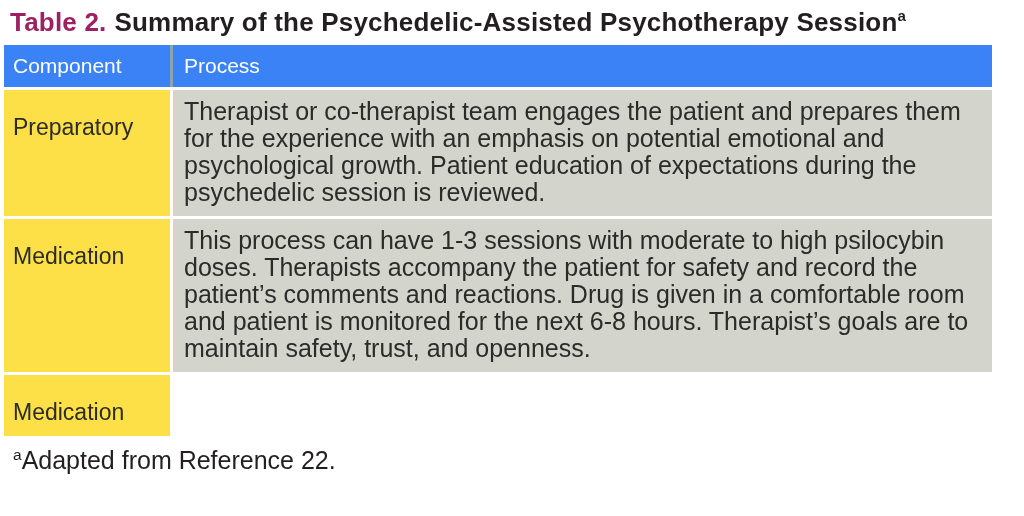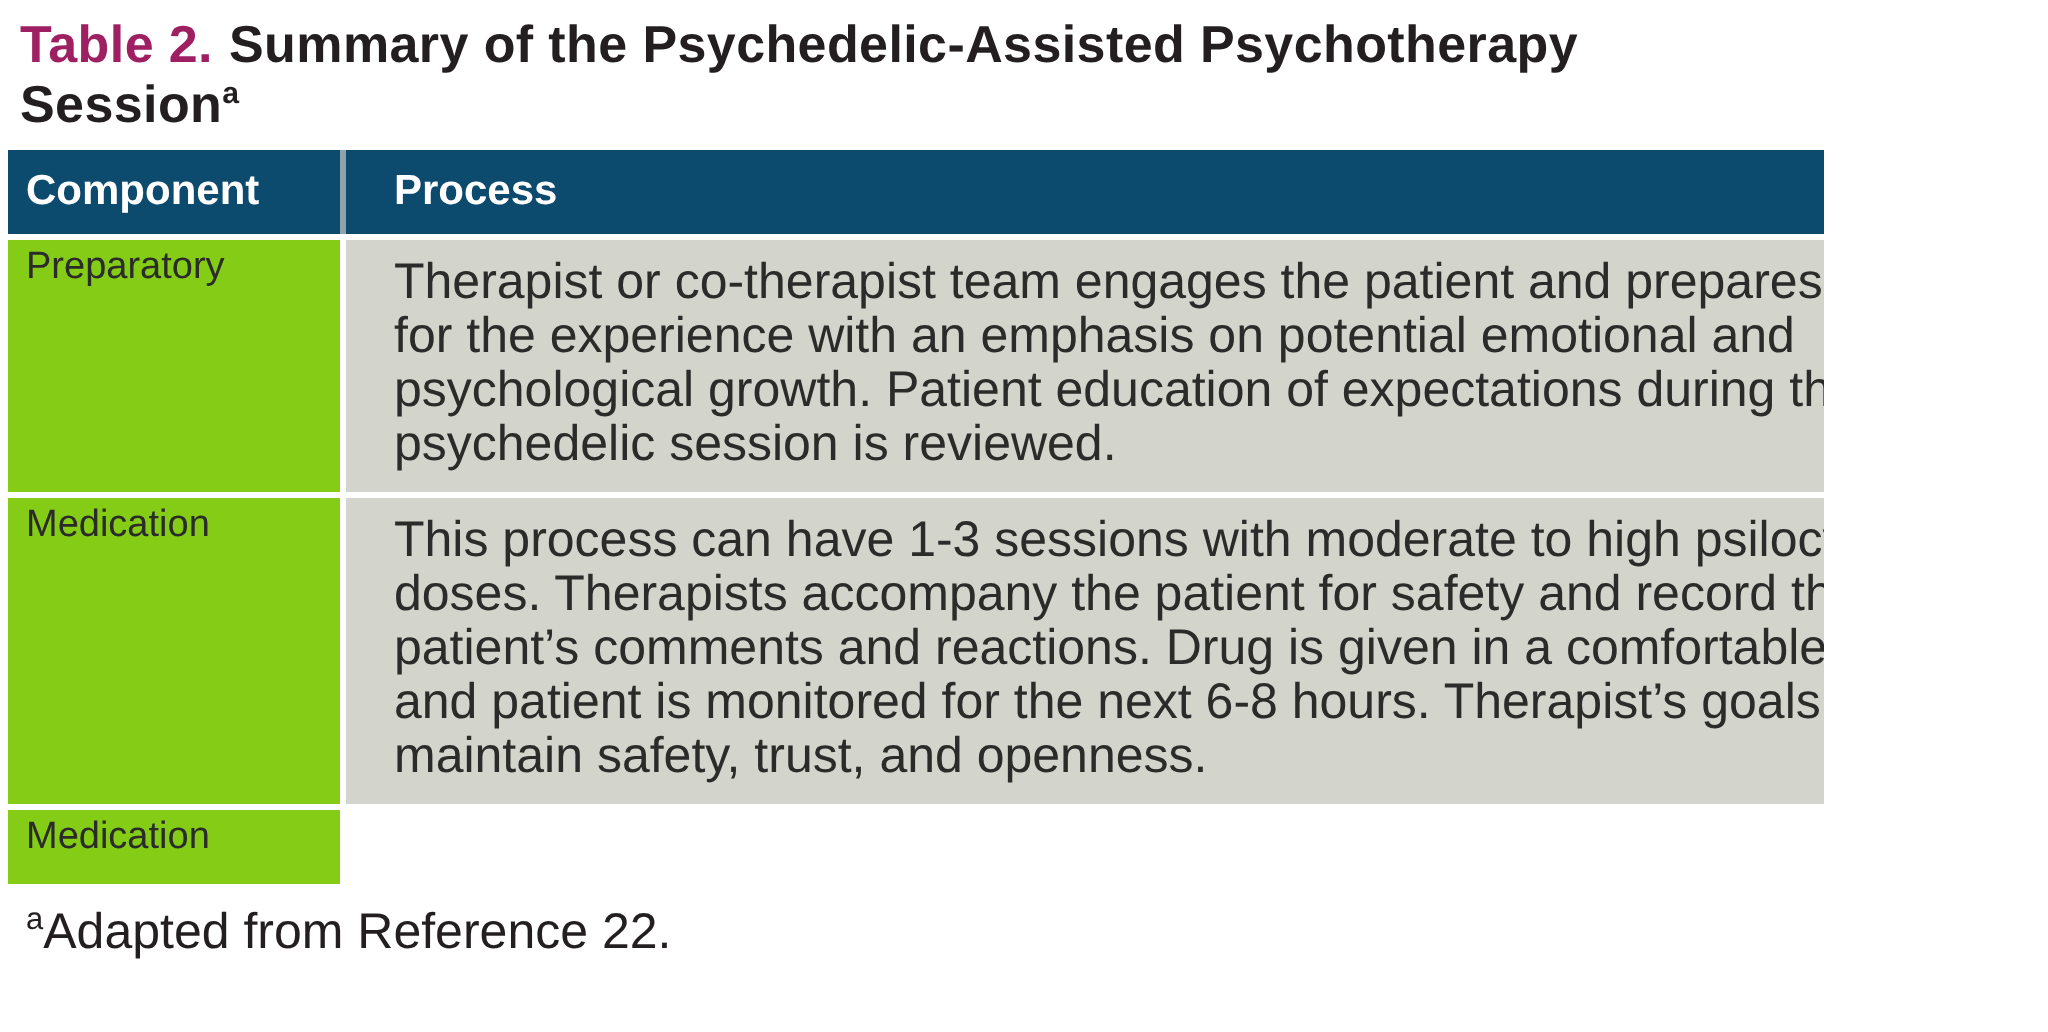--- a/index.html
+++ b/index.html
@@ -2,21 +2,21 @@
 <html><head>
 <meta charset="utf-8">
 <style>
   html, body {
     margin: 0;
     padding: 0;
     background: #ffffff;
   }
   .page {
     position: relative;
-    width: 912px;
+    width: 992px;
     height: 516px;
     background: #ffffff;
     font-family: "Liberation Sans", sans-serif;
     color: #2b2b29;
     overflow: hidden;
   }
   .title {
     margin: 7px 8px 8px 10px;
     font-size: 26px;
     font-weight: bold;
@@ -39,47 +39,47 @@
   }
   .row {
     display: flex;
     gap: 3px;
   }
   .header-row {
     background: #8fa3ad; 
     height: 42px;
   }
   .header-cell {
-    background: #0c4a6e;
+    background: #3b82f6;
     color: #ffffff;
-    font-weight: bold;
+    font-weight: normal;
     font-size: 21px;
     display: flex;
     align-items: center;
   }
   .body-row {
     margin-top: 3px;
     background: #ffffff;
   }
   .cell-comp {
     width: 166px;
     flex: 0 0 166px;
     box-sizing: border-box;
     padding-left: 9px;
   }
   .cell-proc {
     flex: 1 1 auto;
     box-sizing: border-box;
-    padding-left: 24px;
+    padding-left: 11px;
   }
   .body-row .cell-comp {
-    background: #84cc16;
-    font-size: 19px;
+    background: #fde047;
+    font-size: 23px;
     line-height: 27px;
-    padding-top: 0;
+    padding-top: 24px;
     padding-bottom: 10px;
   }
   .body-row .cell-proc {
     background: #d3d4cc;
     font-size: 25px;
     line-height: 27px;
     padding-top: 8px;
     padding-bottom: 10px;
     padding-right: 20px;
   }

